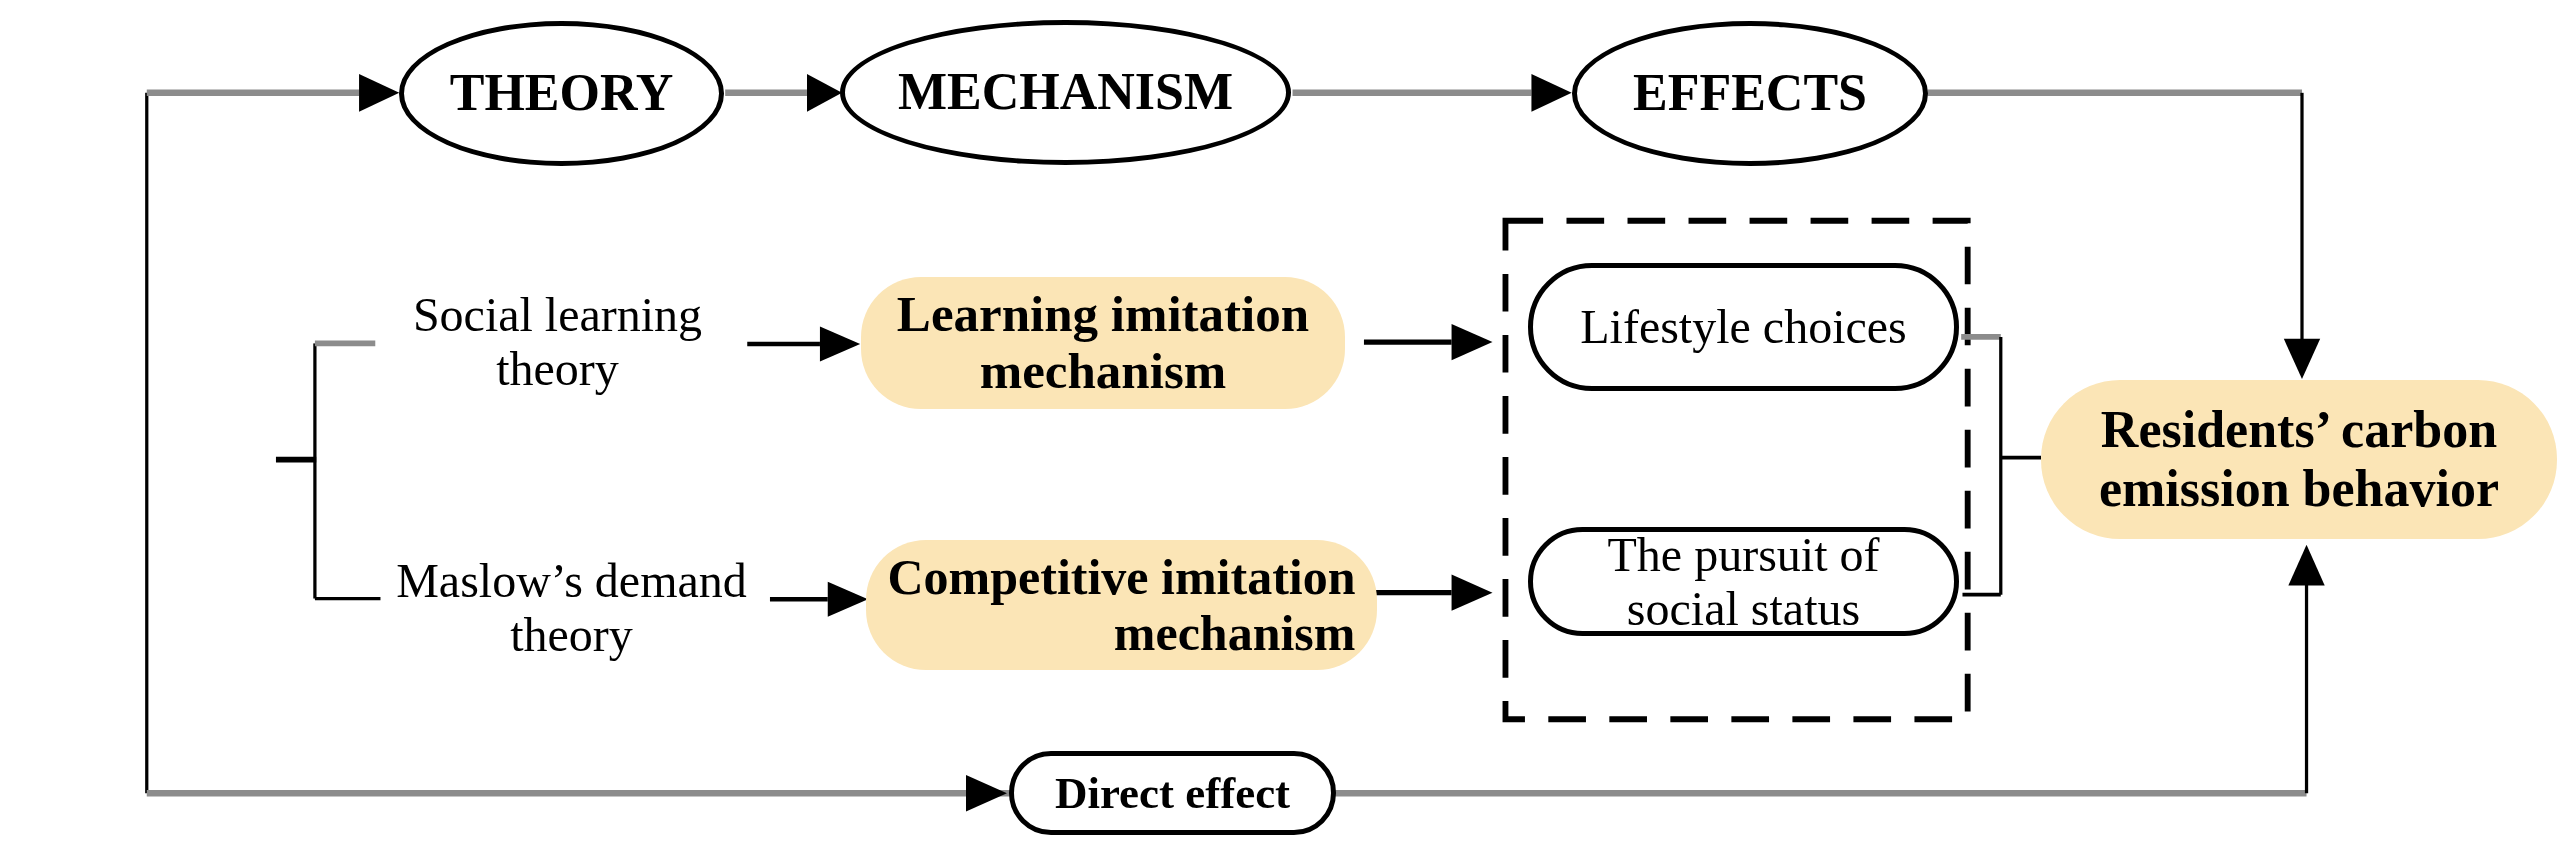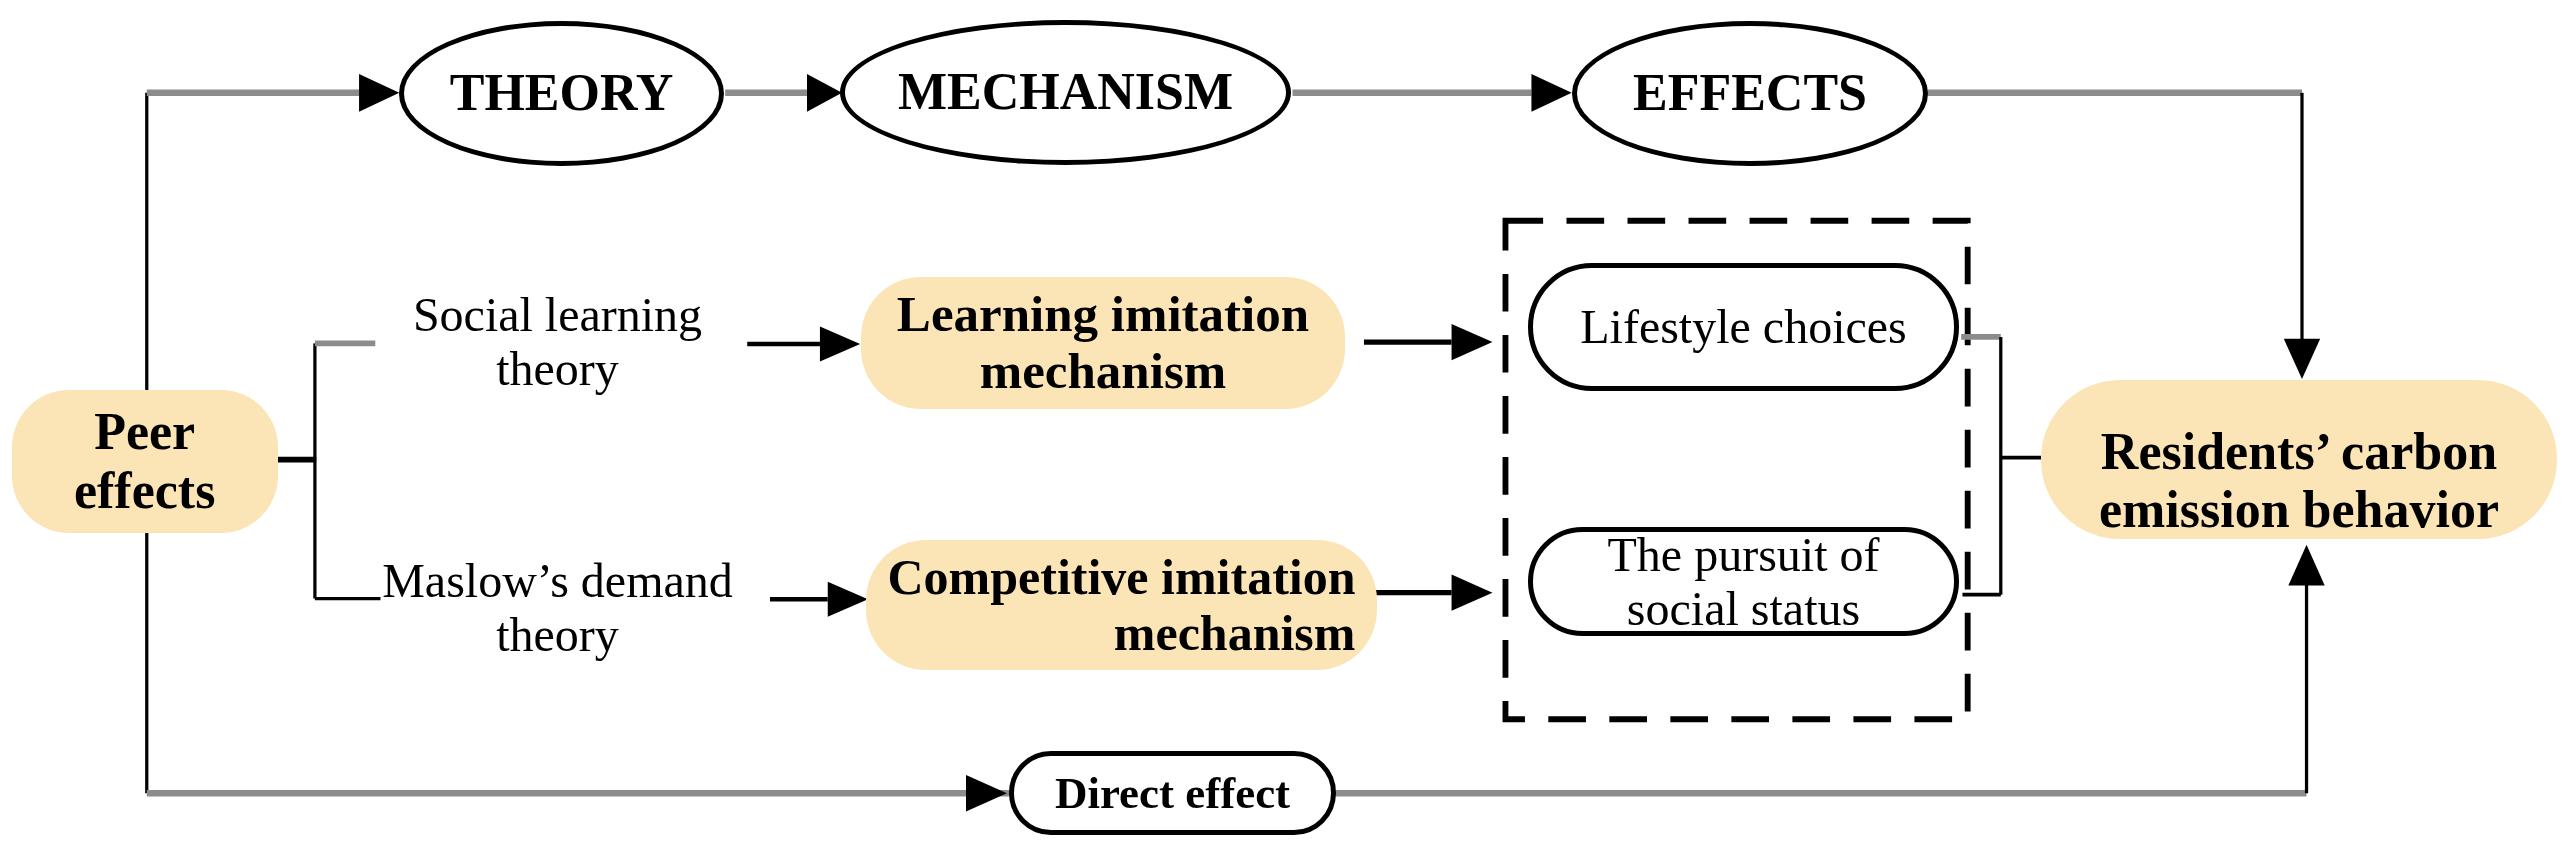--- a/index.html
+++ b/index.html
@@ -128,30 +128,26 @@
   <div class="node ellipse" style="left:399px; top:21px; width:325px; height:145px;">
     <span>THEORY</span>
   </div>
   <div class="node ellipse" style="left:840px; top:20px; width:451px; height:145px;">
     <span>MECHANISM</span>
   </div>
   <div class="node ellipse" style="left:1572px; top:21px; width:356px; height:145px;">
     <span>EFFECTS</span>
   </div>
 
-  <div class="node hl" style="left:11.7px; top:390px; width:266px; height:143px; border-radius:57px; font-size:52px;">
-    <span>Peer
-effects</span>
-  </div>
 
   <div class="freetext" style="left:382px; top:290px; width:351px; height:104px;">
     <span>Social learning
 theory</span>
   </div>
-  <div class="freetext" style="left:356px; top:556px; width:403px; height:104px;">
+  <div class="freetext" style="left:370px; top:556px; width:403px; height:104px;">
     <span>Maslow’s demand
 theory</span>
   </div>
 
   <div class="node hl" style="left:861px; top:277px; width:484px; height:132px; border-radius:60px; font-size:51px;">
     <span>Learning imitation
 mechanism</span>
   </div>
   <div class="node hl" style="left:866px; top:540px; width:511px; height:130px; border-radius:60px; font-size:50px;text-align:right;">
     <span>Competitive imitation
@@ -159,21 +155,21 @@
   </div>
 
   <div class="node stadium" style="left:1528px; top:263px; width:431px; height:128px; border-radius:64px;">
     <span>Lifestyle choices</span>
   </div>
   <div class="node stadium" style="left:1528px; top:527px; width:431px; height:109px; border-radius:65px;">
     <span>The pursuit of
 social status</span>
   </div>
 
-  <div class="node hl" style="left:2041px; top:380px; width:516px; height:159px; border-radius:79px; font-size:52px;align-items:flex-end;">
+  <div class="node hl" style="left:2041px; top:380px; width:516px; height:159px; border-radius:79px; font-size:52px;">
     <span>Residents’ carbon
 emission behavior</span>
   </div>
 
   <div class="node stadium" style="left:1009px; top:751px; width:327px; height:84px; border-radius:43px; border-width:5.2px; font-size:45px; font-weight:bold;">
     <span>Direct effect</span>
   </div>
 
 </div>
 

